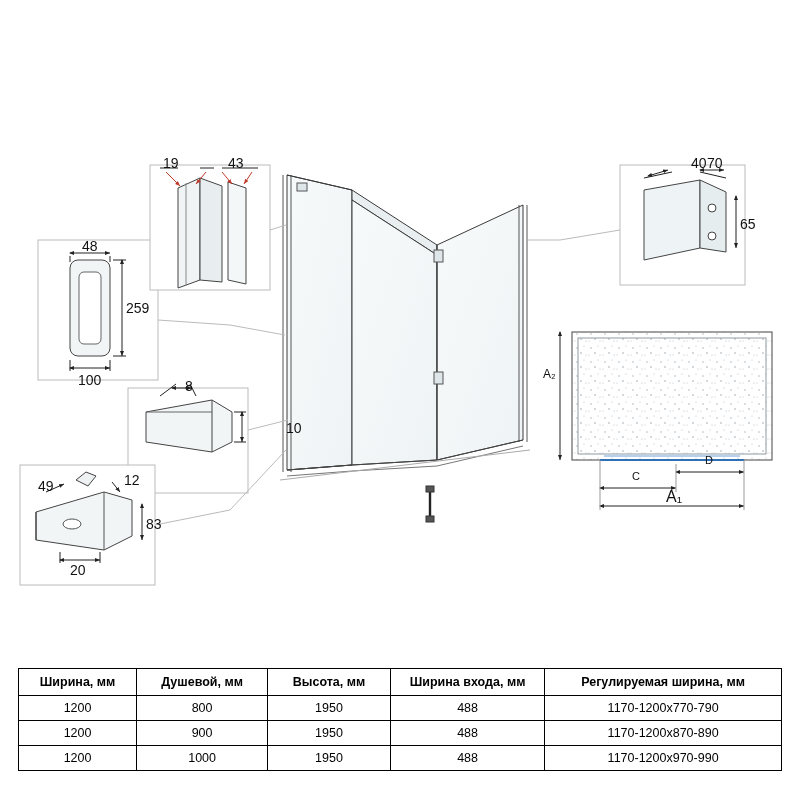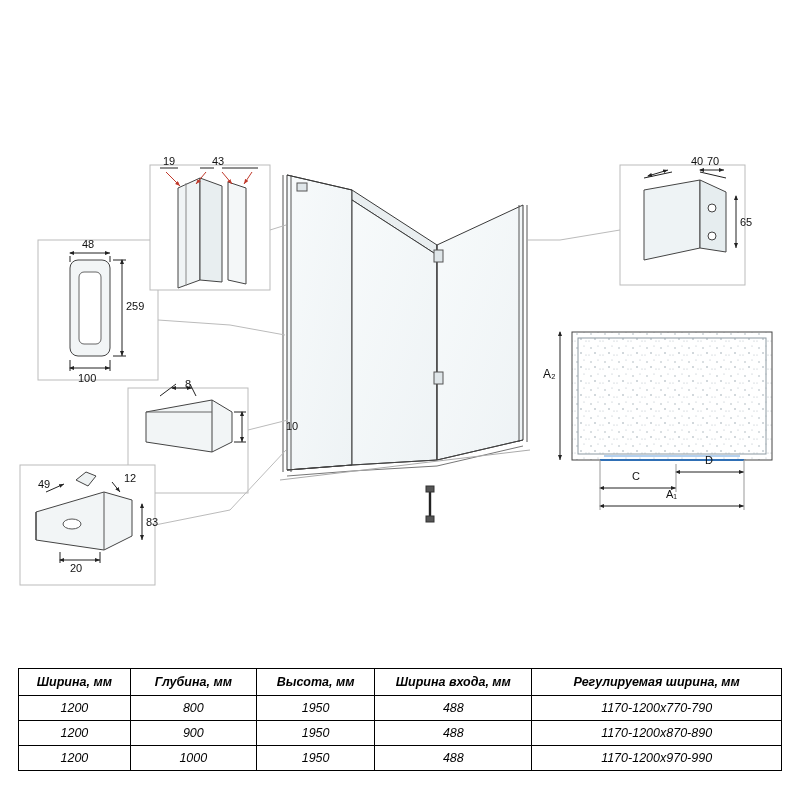--- a/index.html
+++ b/index.html
@@ -42,40 +42,39 @@
     left: 18px;
     top: 668px;
     width: 764px;
     border-collapse: collapse;
     font-size: 12.5px;
   }
   #spec-table th, #spec-table td {
     border: 1px solid #000000;
     text-align: center;
     height: 24px;
-    padding: 0 2px;
+    padding: 0 10px;
     font-weight: normal;
     color: #000000;
-    font-style: italic;
   }
   #spec-table thead th {
     font-weight: bold;
     font-size: 12.5px;
     height: 26px;
   }
   .col-w  { width: 110px; }
   .col-d  { width: 125px; }
   .col-h  { width: 117px; }
   .col-e  { width: 158px; }
   .col-a  { width: 254px; }
 
   
   .dim-label {
     position: absolute;
-    font-size: 11px;
+    font-size: 14px;
     font-family: "Liberation Sans", sans-serif;
     color: #111;
     white-space: nowrap;
   }
 </style>
 </head>
 <body>
 
 <div id="title">
 </div>
@@ -233,45 +232,45 @@
       </g>
     </g>
   </svg>
 
   
   <span class="dim-label" style="left:82px;  top:118px;">48</span>
   <span class="dim-label" style="left:126px; top:180px;">259</span>
   <span class="dim-label" style="left:78px;  top:252px;">100</span>
 
   <span class="dim-label" style="left:163px; top:35px;">19</span>
-  <span class="dim-label" style="left:212px; top:35px;">43</span>
+  <span class="dim-label" style="left:228px; top:35px;">43</span>
 
   <span class="dim-label" style="left:185px; top:258px;">8</span>
   <span class="dim-label" style="left:246px; top:300px;margin-left:40px;">10</span>
 
   <span class="dim-label" style="left:38px;  top:358px;">49</span>
   <span class="dim-label" style="left:124px; top:352px;">12</span>
   <span class="dim-label" style="left:146px; top:396px;">83</span>
   <span class="dim-label" style="left:70px;  top:442px;">20</span>
 
   <span class="dim-label" style="left:651px; top:35px;margin-left:40px;">40</span>
   <span class="dim-label" style="left:707px; top:35px;">70</span>
   <span class="dim-label" style="left:740px; top:96px;">65</span>
 
   <span class="dim-label" style="left:543px; top:247px; font-size:12px;">A₂</span>
   <span class="dim-label" style="left:705px; top:334px; font-size:11px;">D</span>
   <span class="dim-label" style="left:632px; top:350px; font-size:11px;">C</span>
-  <span class="dim-label" style="left:666px; top:368px; font-size:11px;">A₁</span>
+  <span class="dim-label" style="left:666px; top:368px; font-size:16px;">A₁</span>
 </div>
 
 <table id="spec-table">
   <thead>
     <tr>
       <th class="col-w">Ширина, мм</th>
-      <th class="col-d">Глубина, мм</th>
+      <th class="col-d">Душевой, мм</th>
       <th class="col-h">Высота, мм</th>
       <th class="col-e">Ширина входа, мм</th>
       <th class="col-a">Регулируемая ширина, мм</th>
     </tr>
   </thead>
   <tbody>
     <tr>
       <td>1200</td>
       <td>800</td>
       <td>1950</td>

